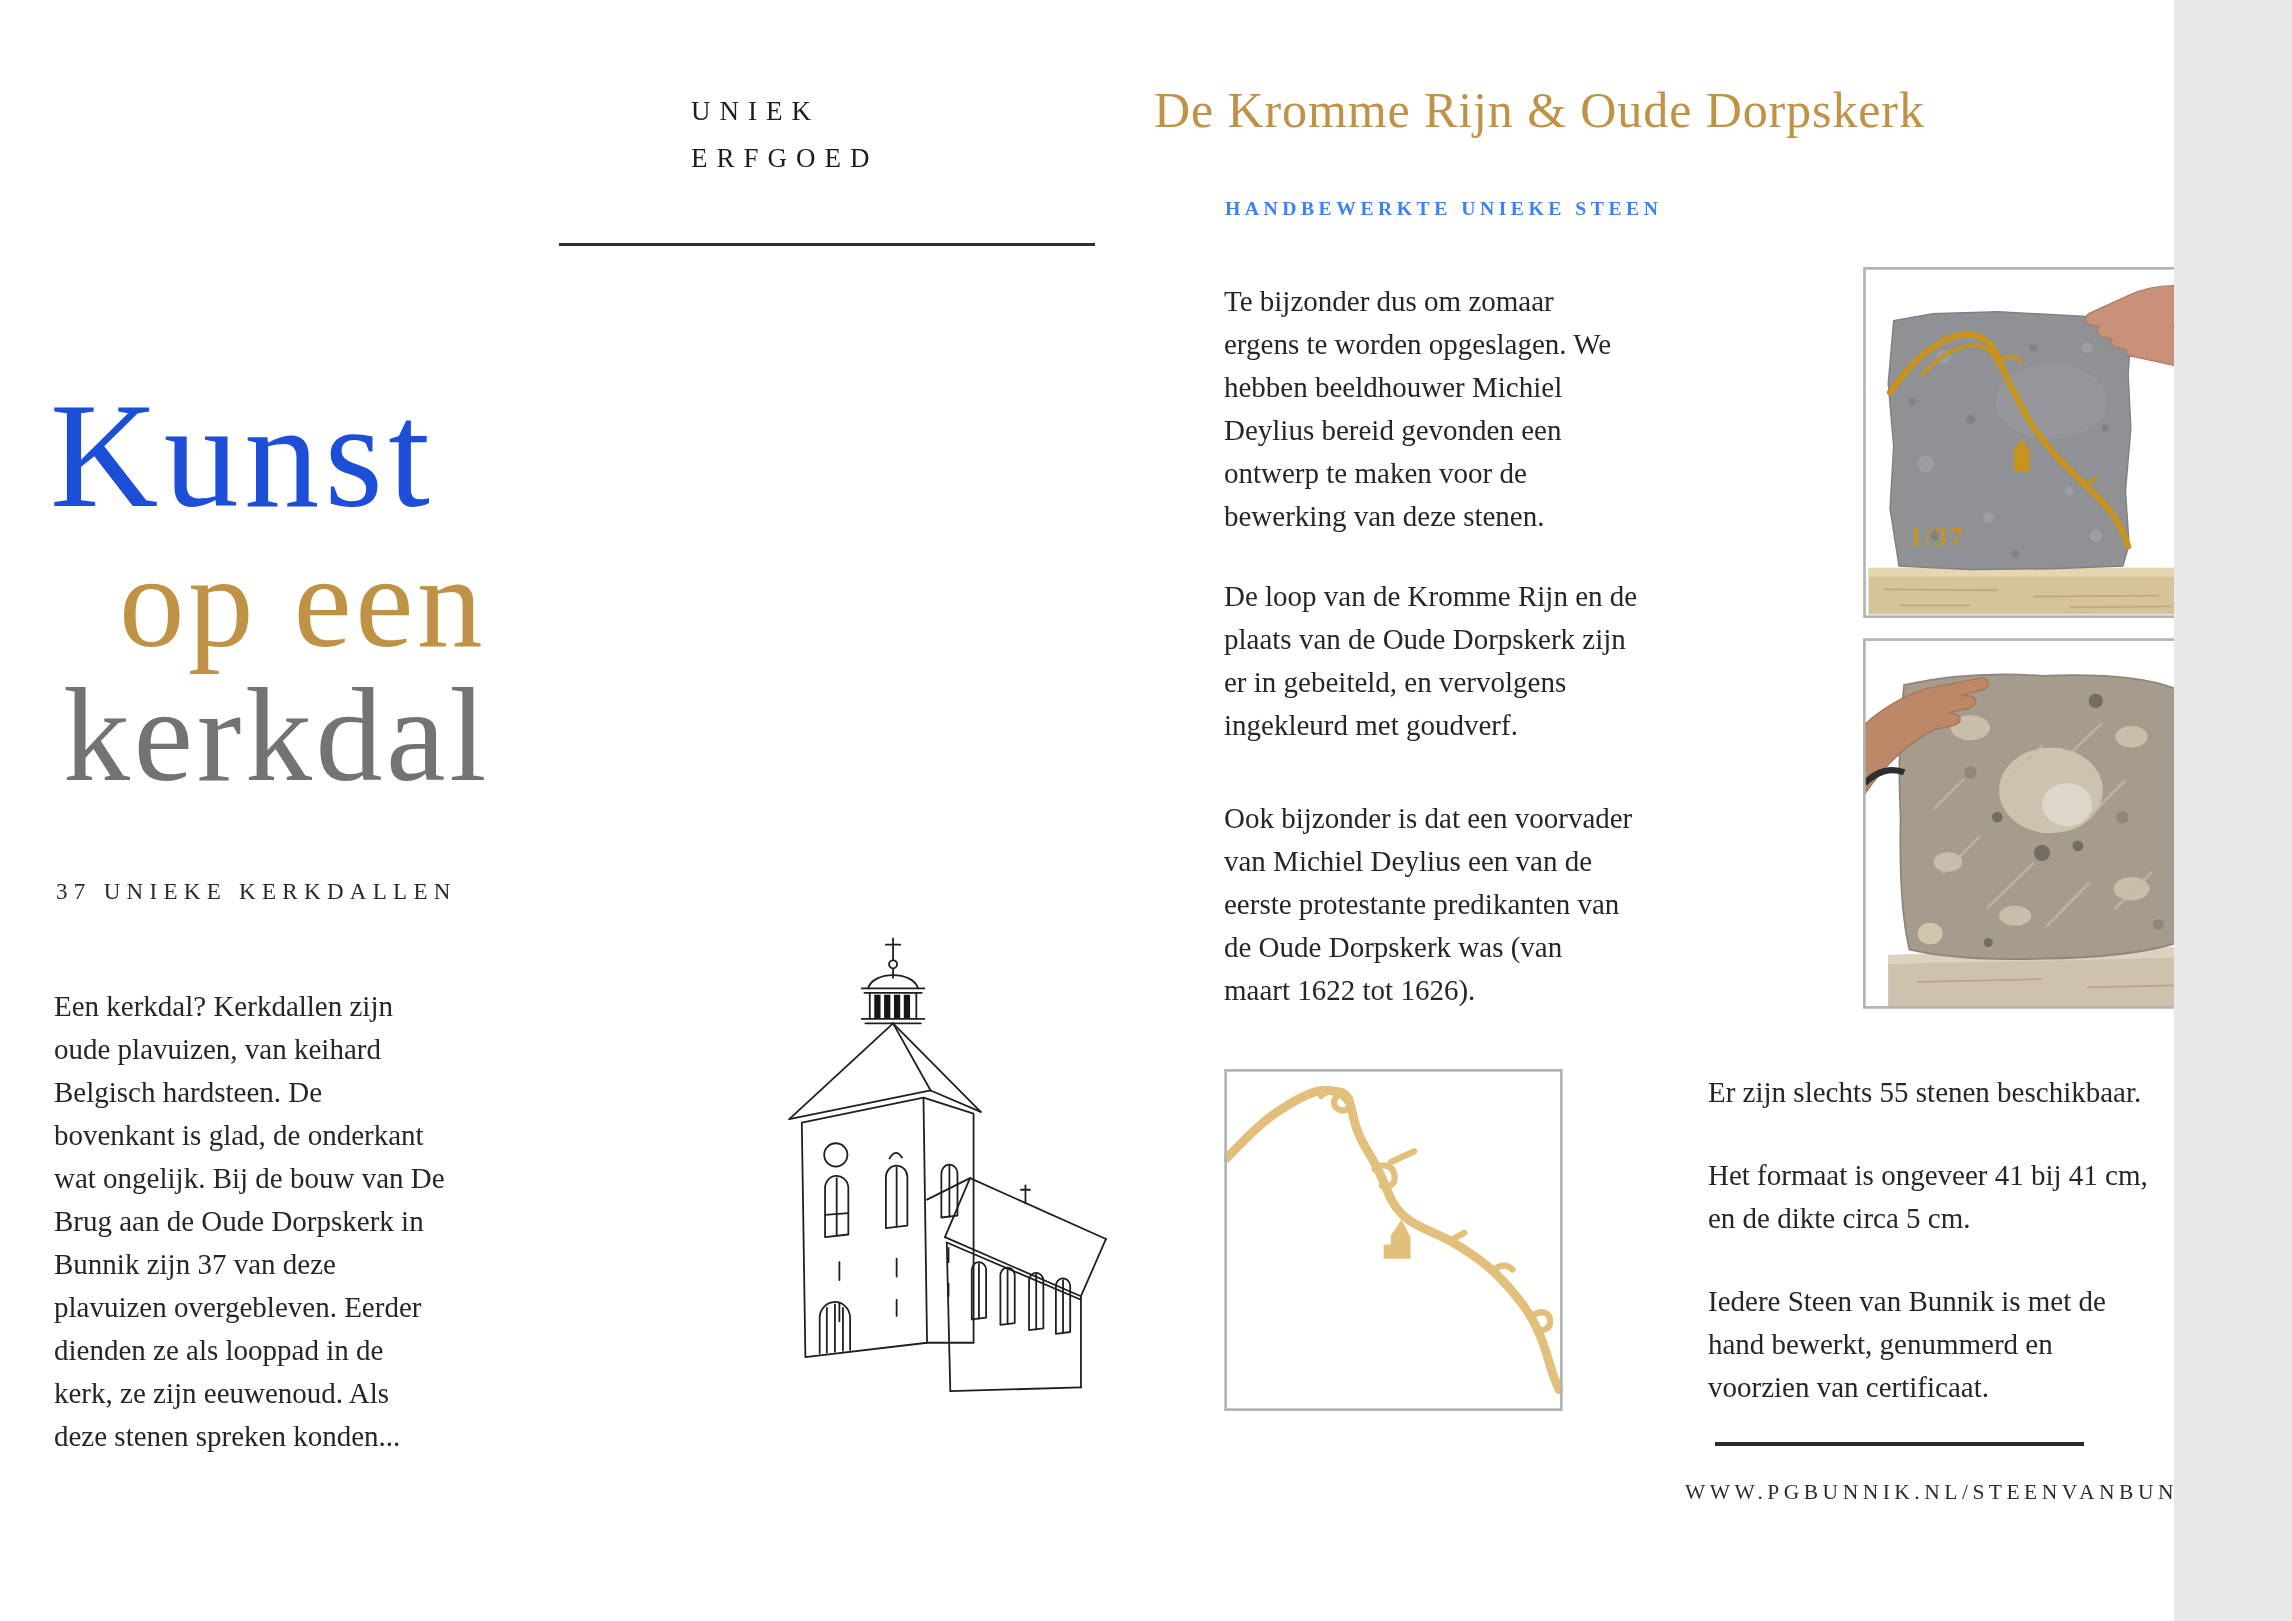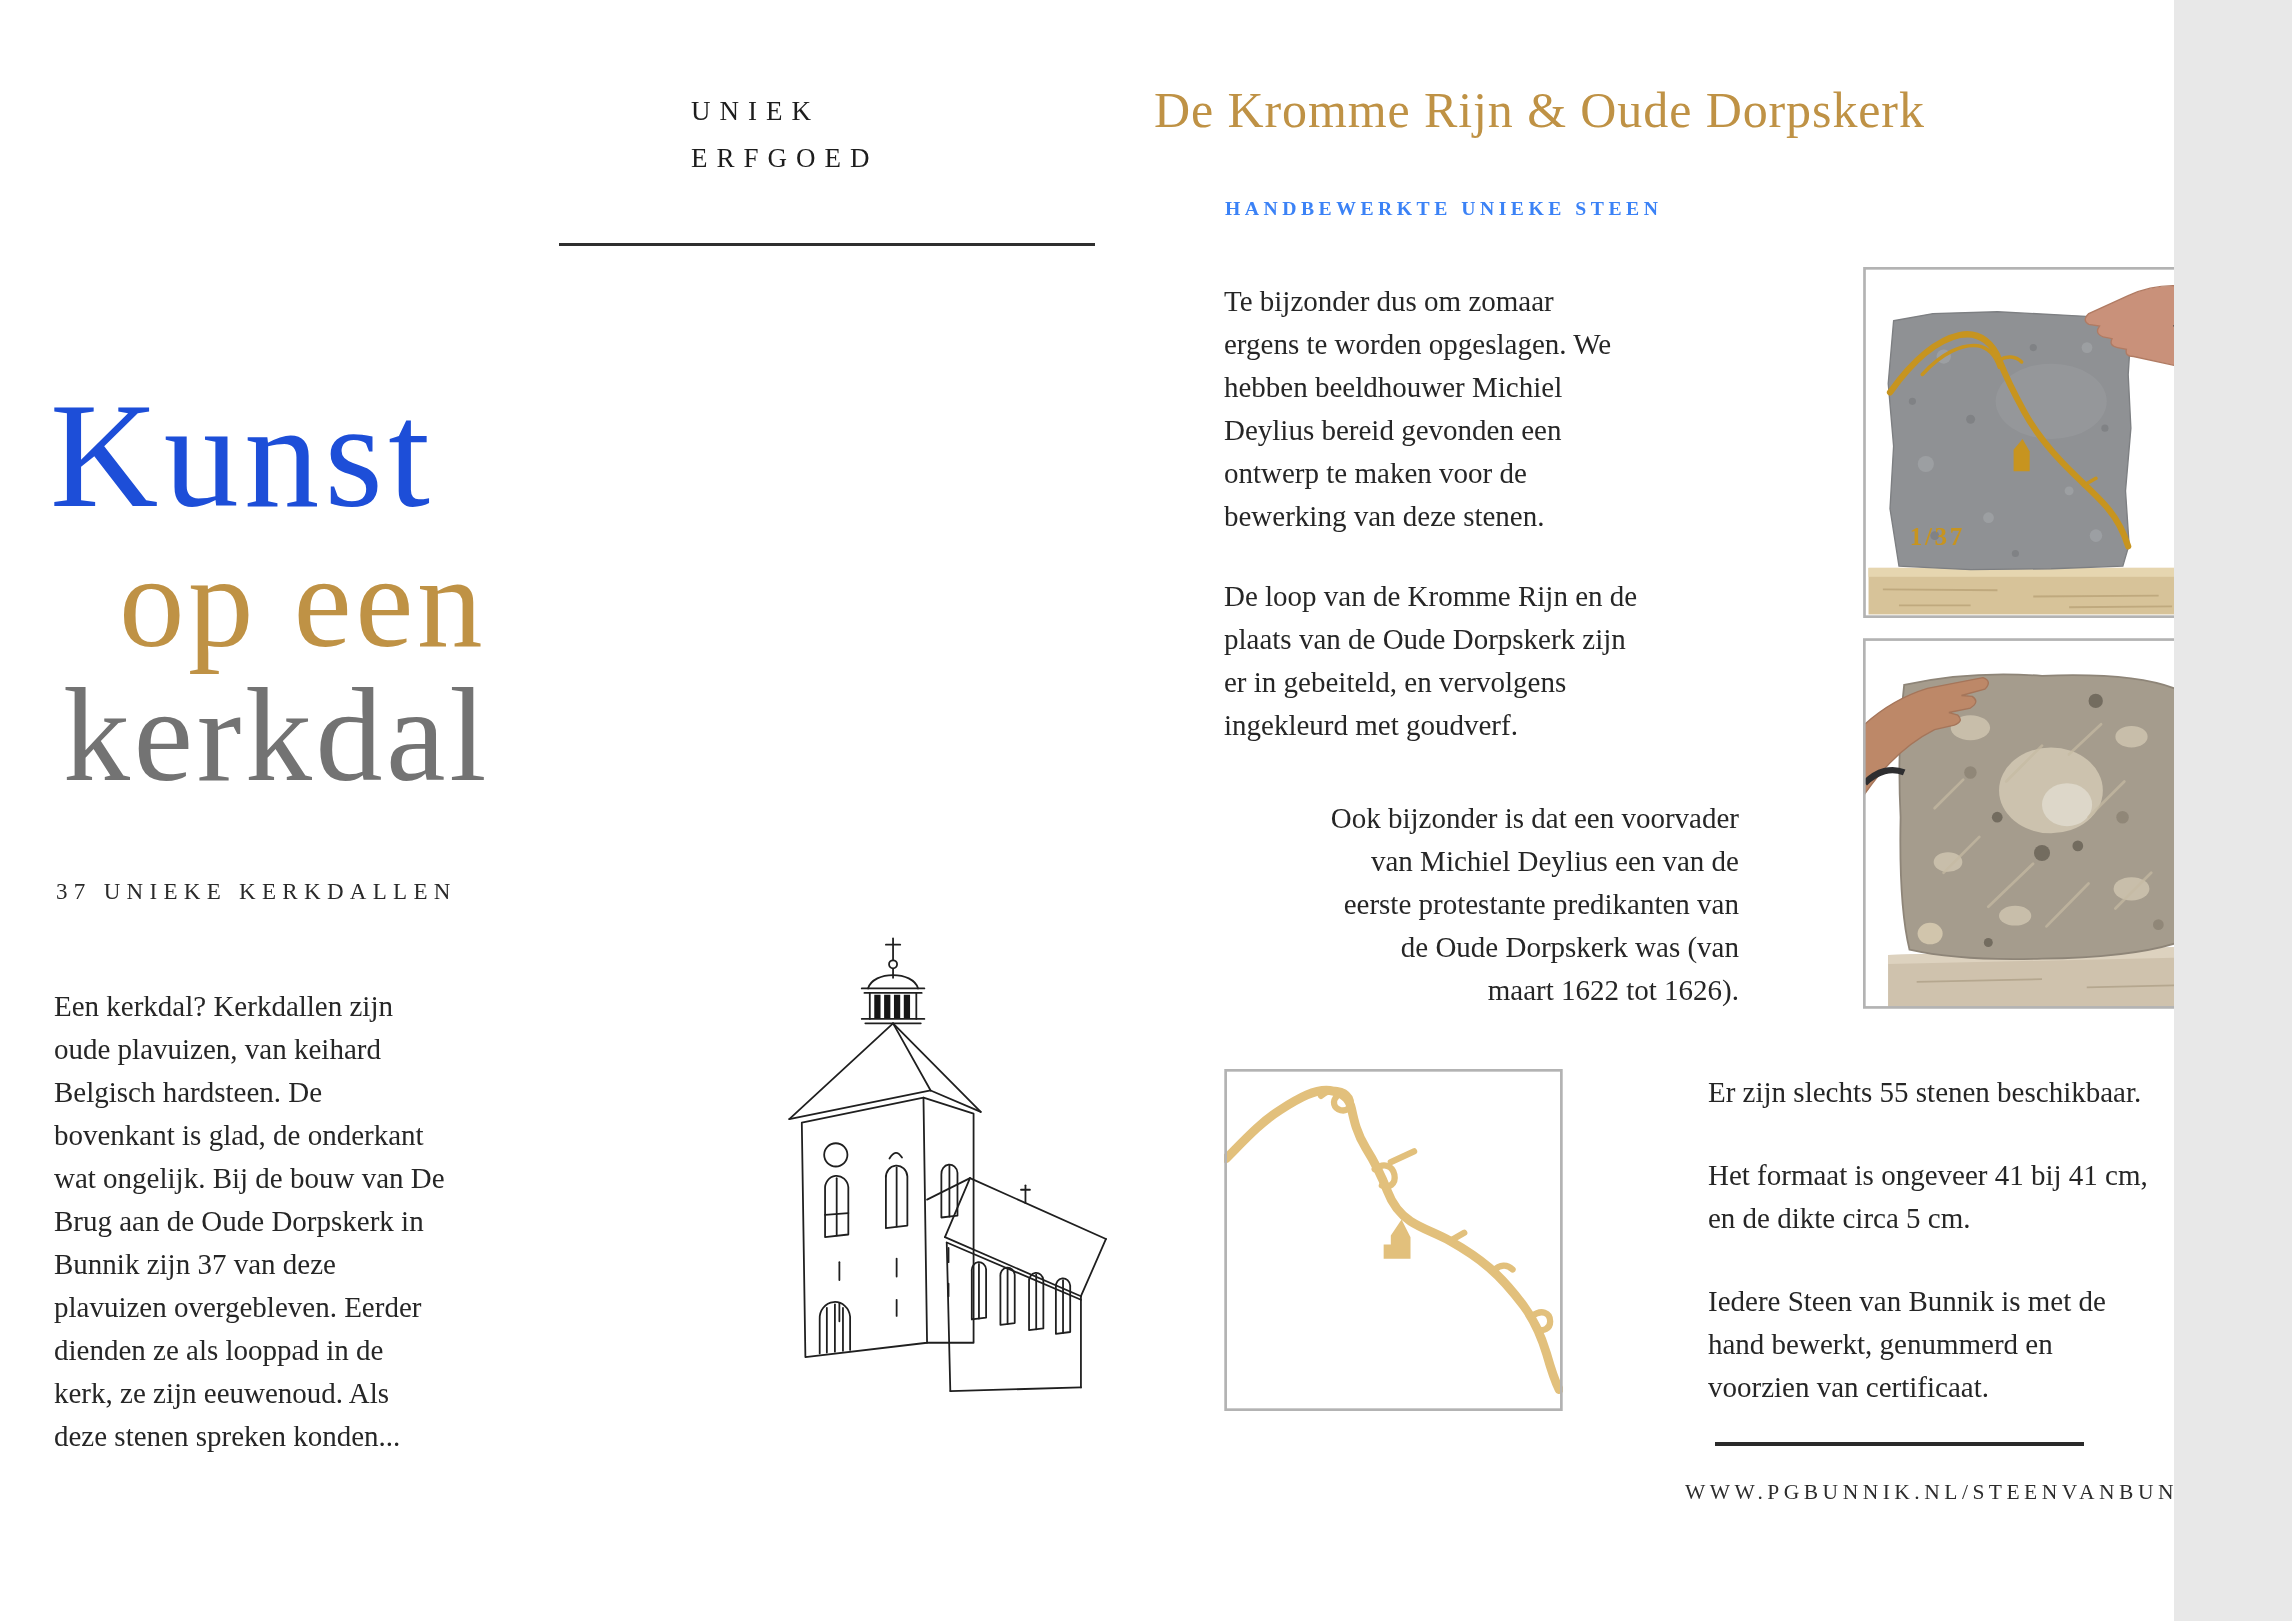--- a/index.html
+++ b/index.html
@@ -23,21 +23,21 @@
   .title-2 { left:82px;  top:536px; font-size:131px; line-height:1; letter-spacing:3.6px; color:#bf9245;margin-left:37px; }
   .title-3 { left:63px;  top:668px; font-size:134px; line-height:1; letter-spacing:3.6px; color:#737373; }
   .kicker-left { left:56px; top:879px; font-size:23px; letter-spacing:6.3px; color:#2a2a2a; }
   .intro { left:54px; top:985px; width:519px; font-size:29px; line-height:43px; color:#262626; }
   .church-illo { left:757px; top:933px; width:358px; height:467px; }
 
   
   .r-title { left:1154px; top:85px; font-size:50px; line-height:1; color:#bf9245; letter-spacing:0.9px; }
   .r-kicker { left:1225px; top:197px; font-size:19.7px; letter-spacing:4.5px; font-weight:600; color:#3b82f6; }
   .para { left:1224px; width:515px; font-size:29px; line-height:43px; color:#262626; }
-  .p1 { top:260px;margin-top:20px; } .p2 { top:575px; } .p3 { top:797px;text-align:right; }
+  .p1 { top:260px;margin-top:20px; } .p2 { top:575px; } .p3 { top:797px; }
 
   .photo1 { left:1863px; top:267px; width:354px; height:351px; }
   .photo2 { left:1863px; top:638px; width:358px; height:371px; }
   .map-illo { left:1224px; top:1069px; width:339px; height:342px; }
 
   .facts { left:1708px; top:1071px; width:564px; font-size:29px; line-height:43px; color:#262626; }
   .fact { margin-bottom:40px; }
   .rule-bottom { left:1715px; top:1442px; width:369px; height:3.6px; background:#2a2a2a; }
   .website { left:1673px; top:1480px; font-size:21.5px; letter-spacing:4.5px; color:#2d2d2d;margin-left:12px; }
 </style>

